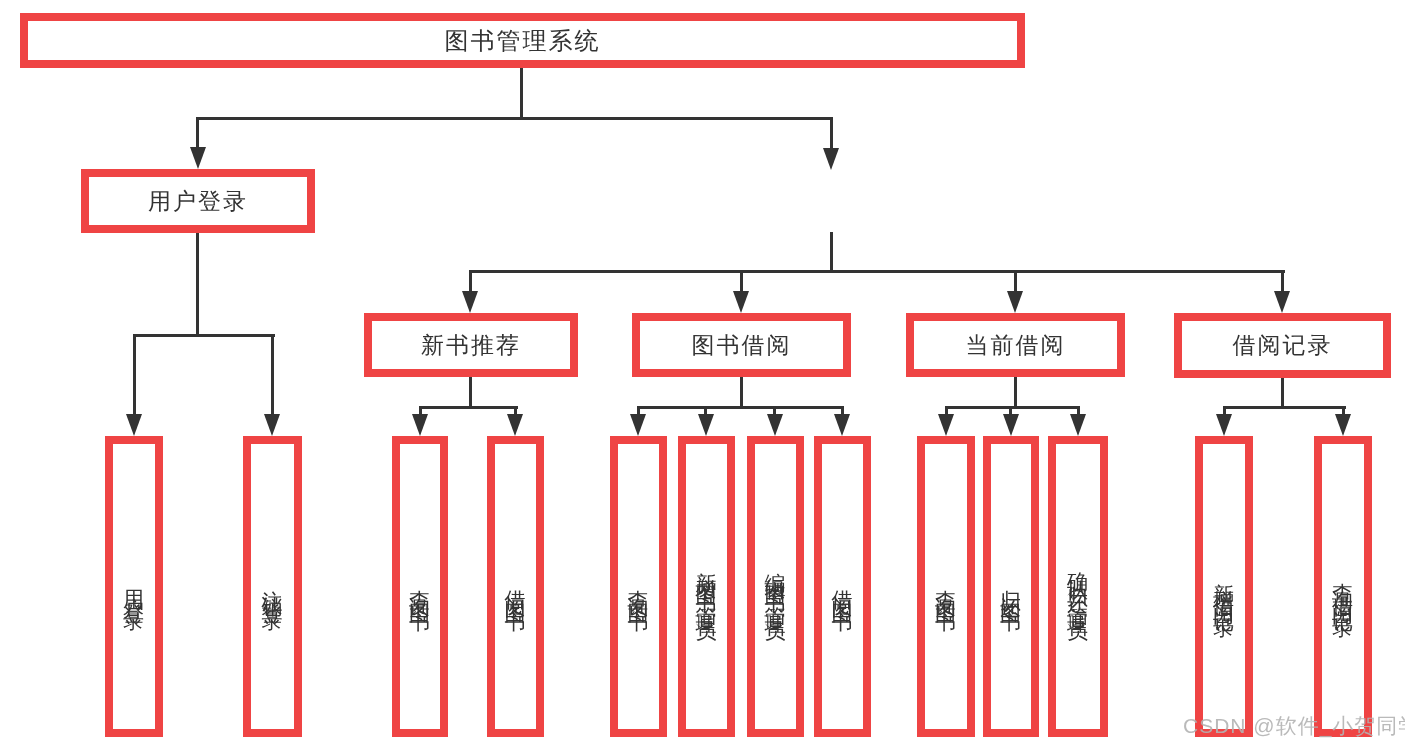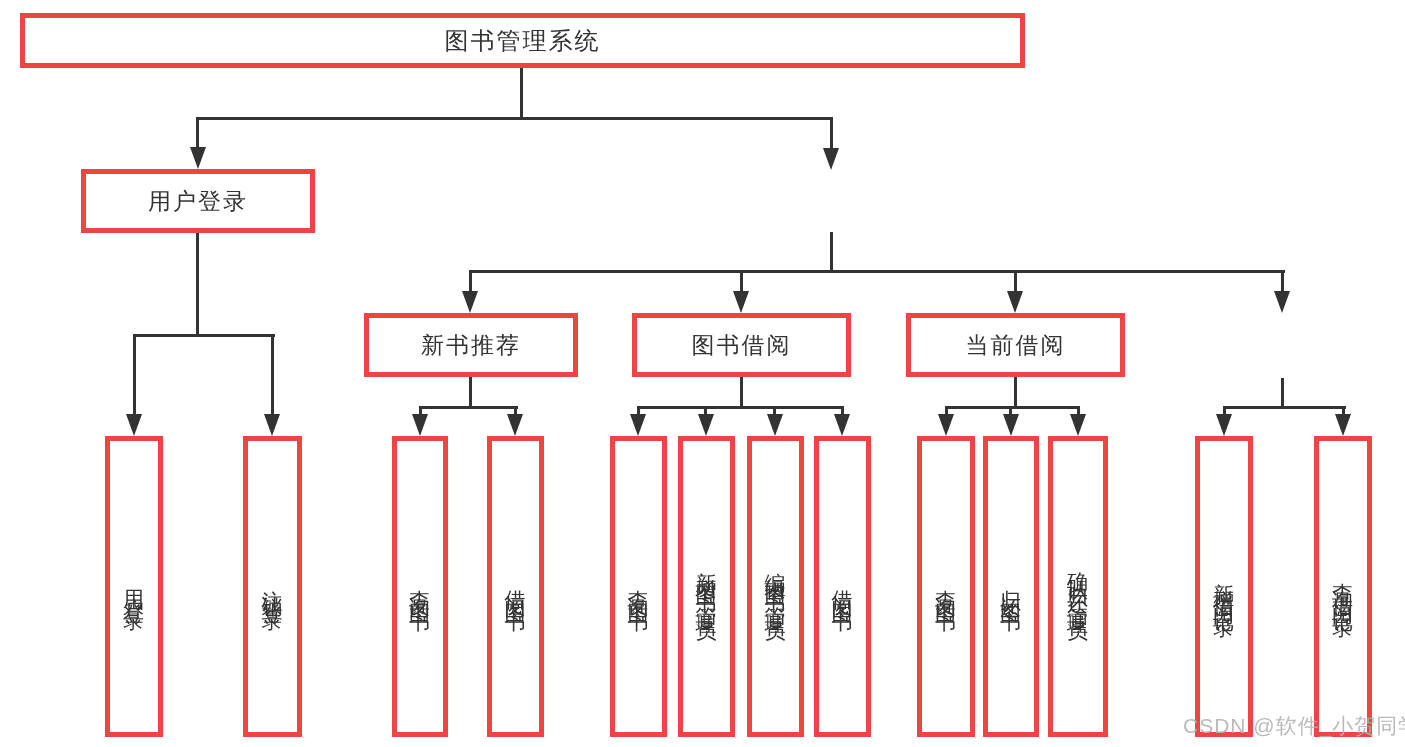--- a/index.html
+++ b/index.html
@@ -7,21 +7,21 @@
     position: relative;
     width: 1405px;
     height: 747px;
     background: #ffffff;
     font-family: "Liberation Sans", sans-serif;
     overflow: hidden;
   }
   .box {
     position: absolute;
     box-sizing: border-box;
-    border: 5px solid #ef4444;
+    border: 8px solid #ef4444;
     background: #ffffff;
     color: #333333;
     display: flex;
     align-items: center;
     justify-content: center;
   }
   .box.h { font-size: 23px; letter-spacing: 2px; }
   .box.root { font-size: 24px; letter-spacing: 2px; }
   .box.v {
     writing-mode: vertical-rl;
@@ -63,20 +63,23 @@
   </div>
 
   <div class="box h" style="left:364px; top:313px; width:214px; height:64px;text-align:center;">
     <span>新书推荐</span>
   </div>
   <div class="box h" style="left:632px; top:313px; width:219px; height:64px;">
     <span>图书借阅</span>
   </div>
   <div class="box h" style="left:906px; top:313px; width:219px; height:64px;">
     <span>当前借阅</span>
+  </div>
+  <div class="box h" style="left:1174px; top:313px; width:217px; height:65px;">
+    <span>借阅记录</span>
   </div>
 
   <div class="box v" style="left:105px; top:436px; width:58px; height:301px;">
     <span>用户登录</span>
   </div>
   <div class="box v" style="left:243px; top:436px; width:59px; height:301px;">
     <span>注销登录</span>
   </div>
 
   <div class="box v" style="left:392px; top:436px; width:56px; height:301px;">

